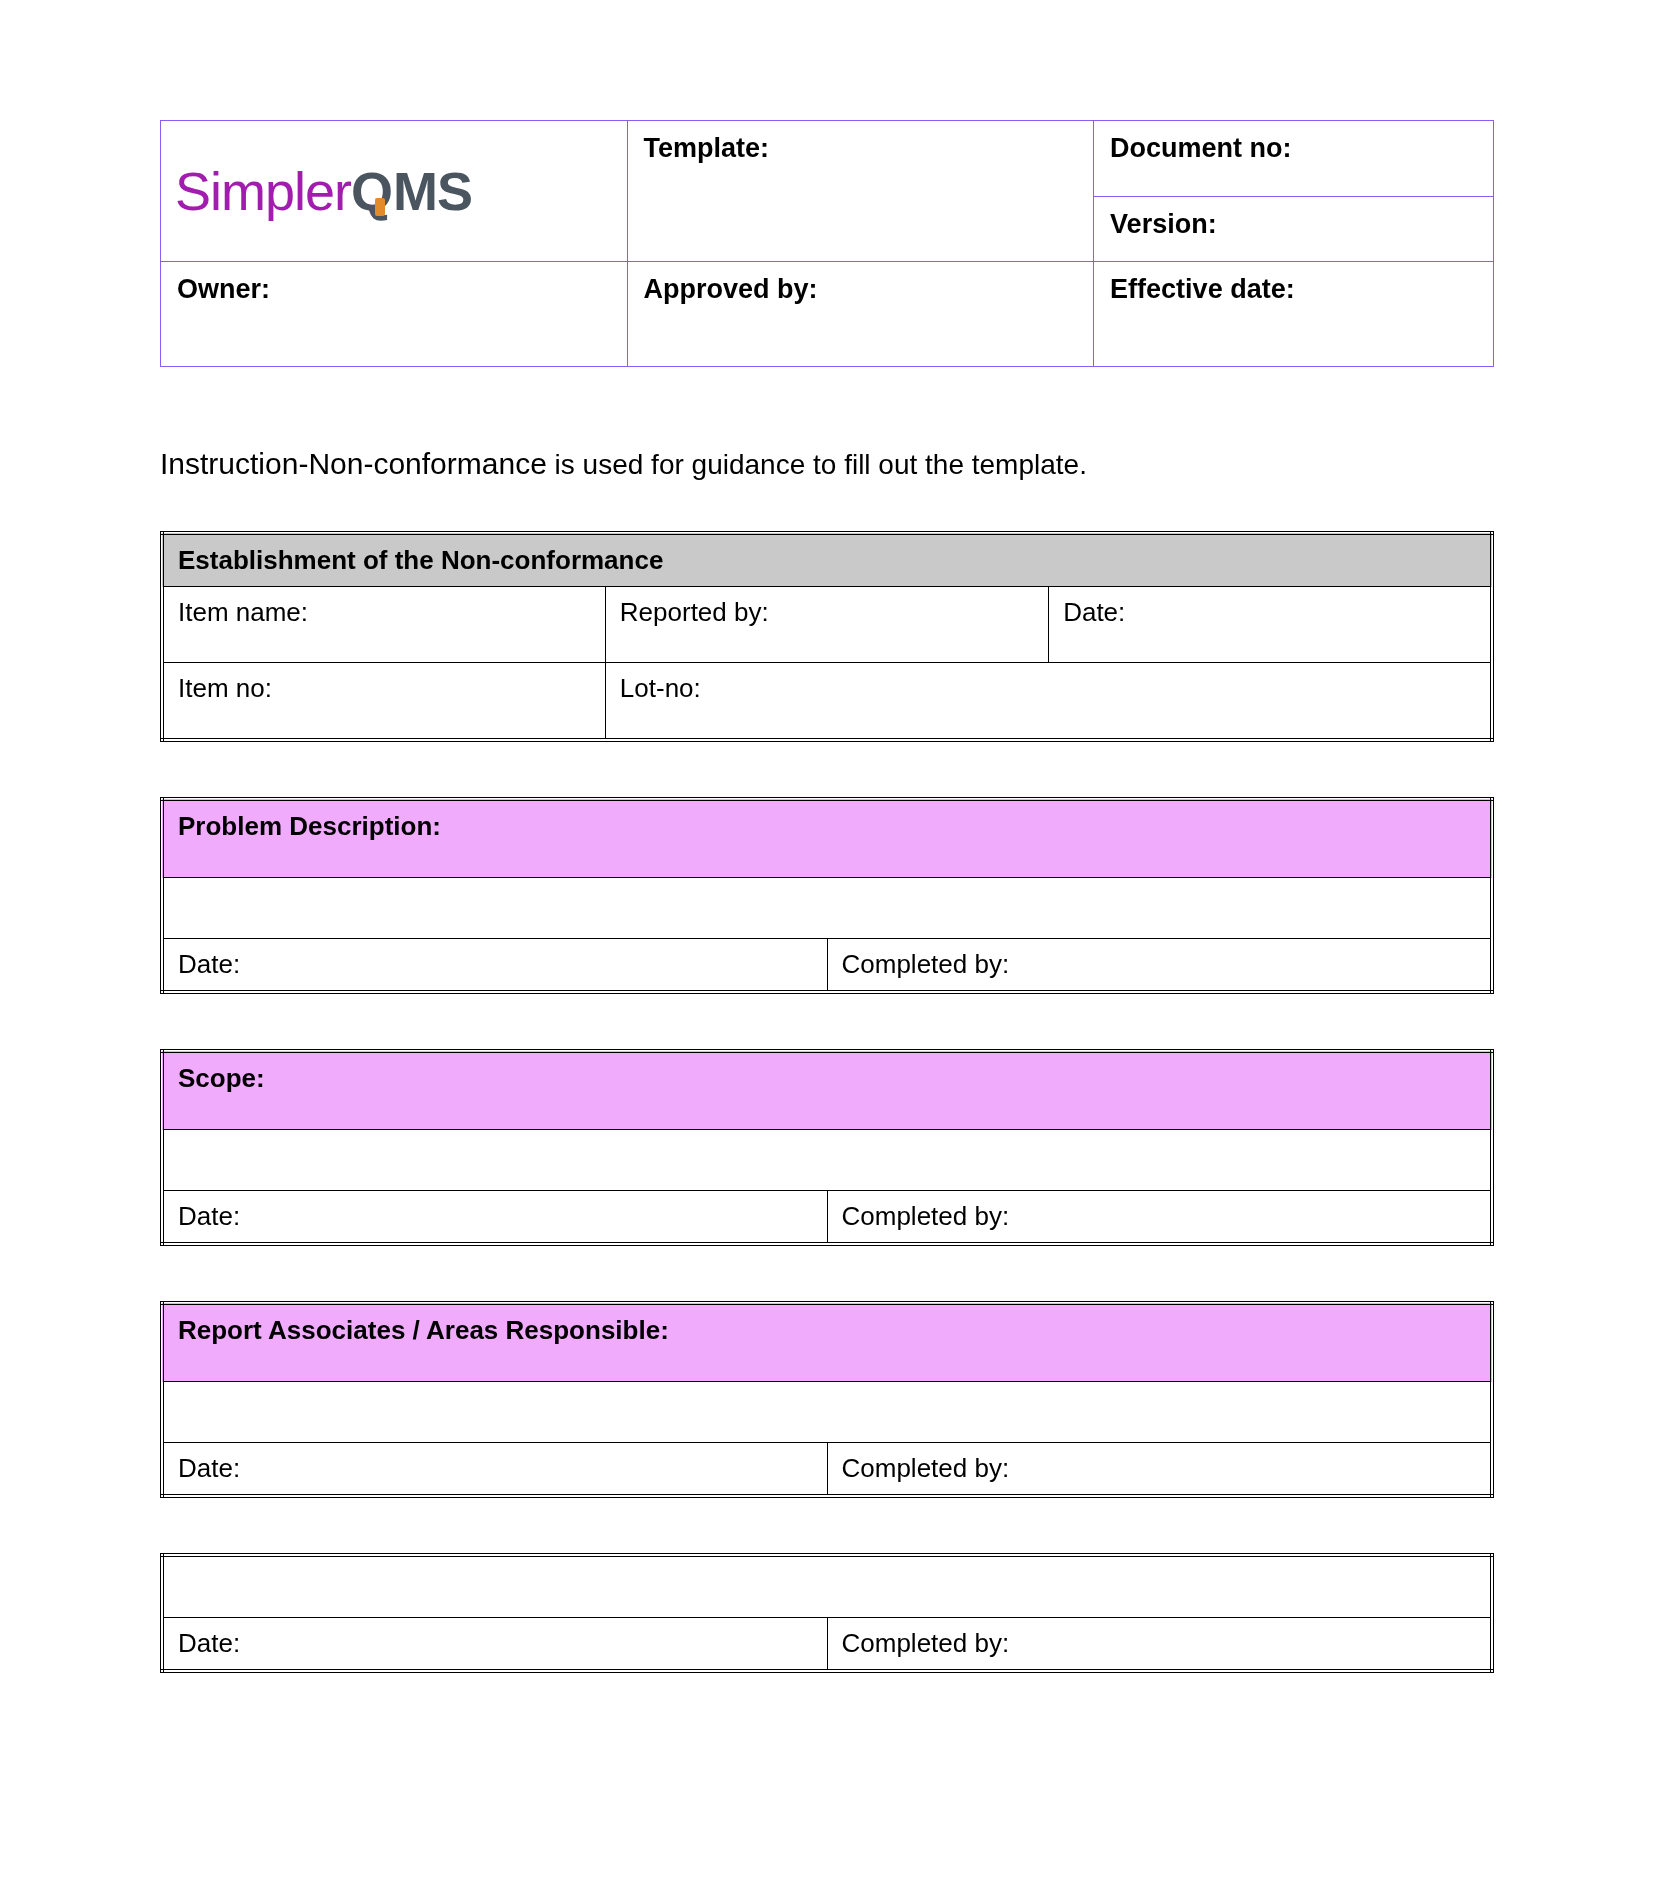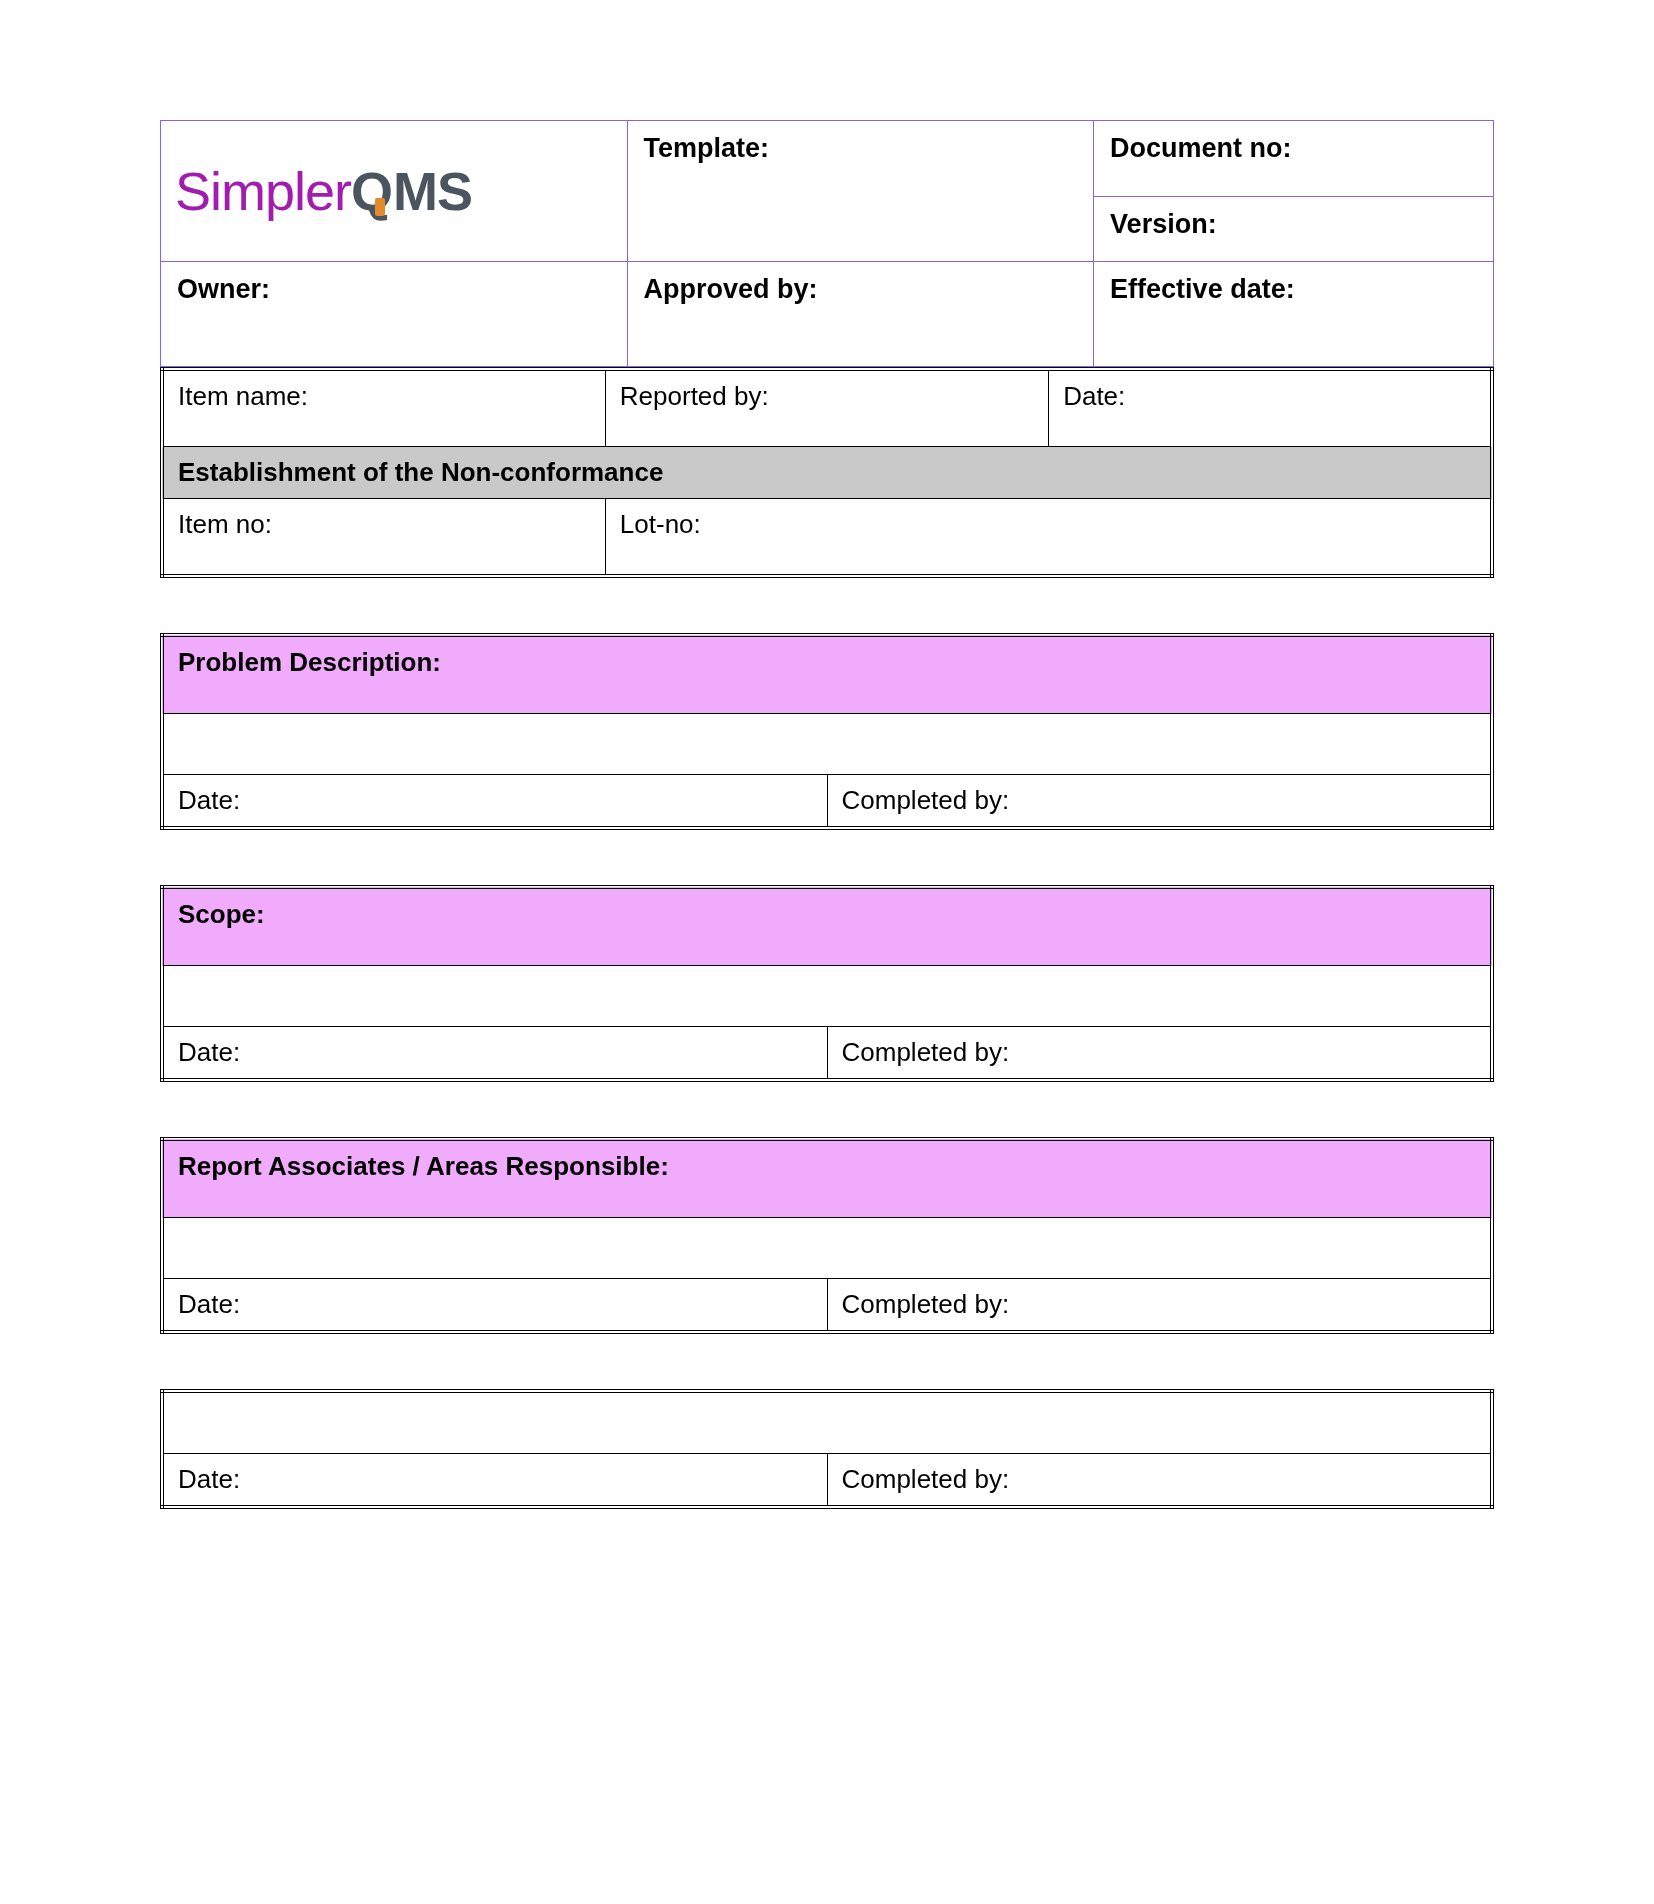--- a/index.html
+++ b/index.html
@@ -157,32 +157,35 @@
       <td>Version:</td>
     </tr>
     <tr>
       <td style="height:80px">Owner:</td>
       <td>Approved by:</td>
       <td>Effective date:</td>
     </tr>
   </tbody>
     </table>
 
-
-  <table class="section">
-    <tbody>
-        <tr>
+  <div class="instruction">
+    <span class="lead">Instruction-Non-conformance</span><span> is used for guidance to fill out the template.</span>
+  </div>
+
+  <table class="section">
+    <tbody>
+        <tr>
+      <td class="hdr" colspan="3">Establishment of the Non-conformance</td>
+    </tr>
+    <tr>
       <td class="w33" style="height:55px">Item name:</td>
       <td class="w33">Reported by:</td>
       <td class="w33">Date:</td>
     </tr>
     <tr>
-      <td class="hdr" colspan="3">Establishment of the Non-conformance</td>
-    </tr>
-    <tr>
       <td style="height:55px">Item no:</td>
       <td colspan="2">Lot-no:</td>
     </tr>
   </tbody>
     </table>
 
   <table class="section">
     <tbody>
         <tr>
       <td class="hdr-light" colspan="2">Problem Description:</td>

